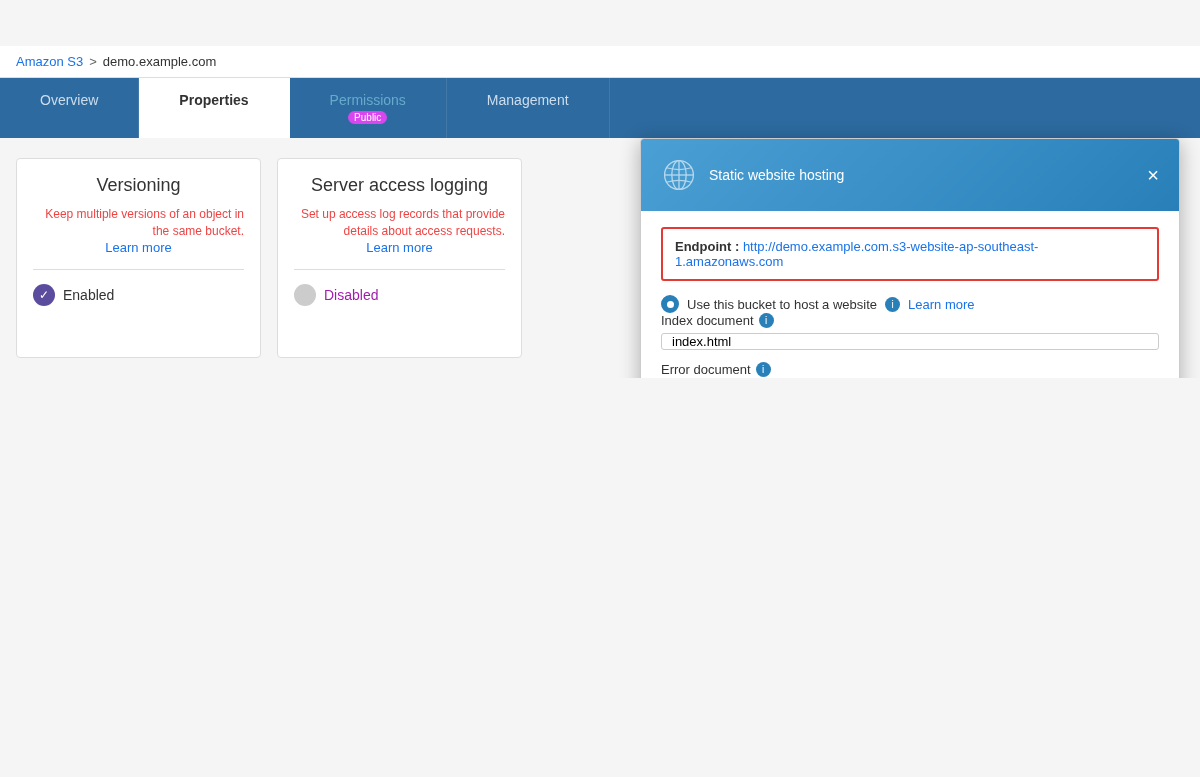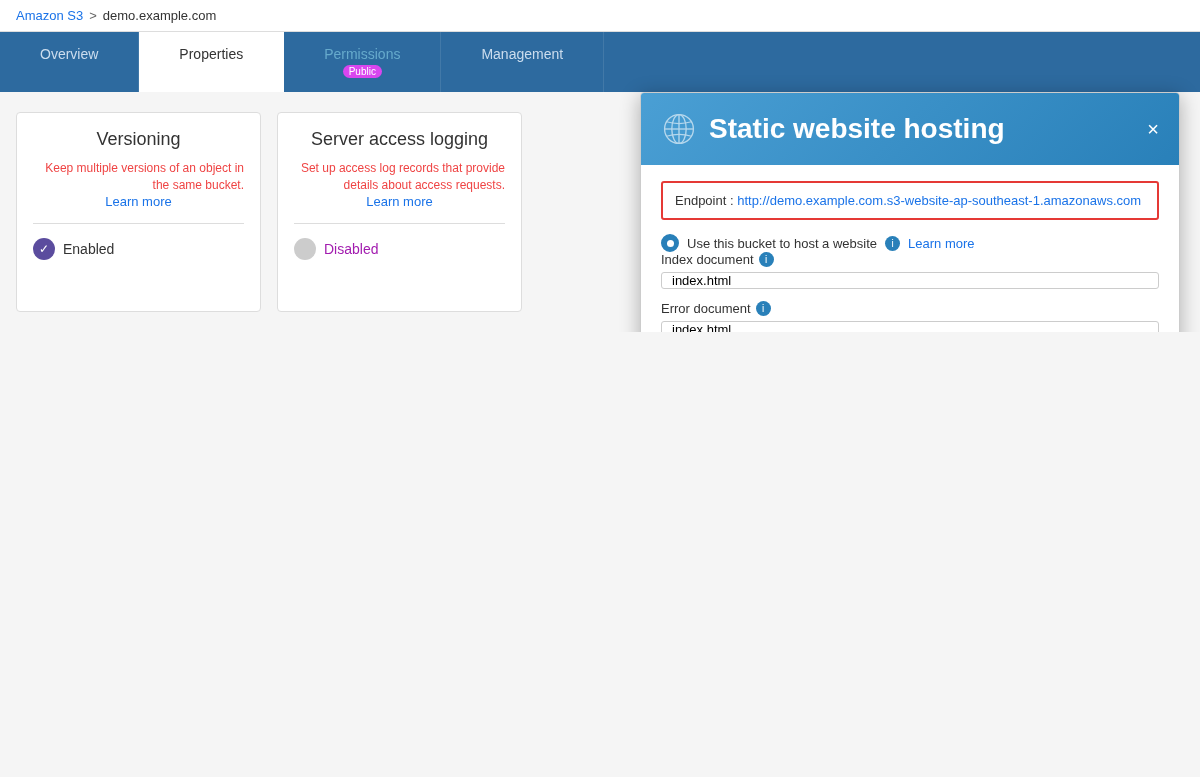--- a/index.html
+++ b/index.html
@@ -11,20 +11,21 @@
     }
 
     
     .breadcrumb {
       display: flex;
       align-items: center;
       padding: 8px 16px;
       background: #fff;
       border-bottom: 1px solid #ddd;
       font-size: 13px;
+      margin-top: 46px;
     }
     .breadcrumb-s3 { color: #1a73e8; cursor: pointer; }
     .breadcrumb-sep { margin: 0 6px; color: #666; }
     .breadcrumb-current { color: #333; }
 
     
     .tabs {
       display: flex;
       background: #2d6a9f;
     }
@@ -35,21 +36,21 @@
       font-size: 14px;
       position: relative;
       display: flex;
       flex-direction: column;
       align-items: center;
       border-right: 1px solid rgba(255,255,255,0.1);
     }
     .tab.active {
       background: #fff;
       color: #333;
-      font-weight: normal;
+      font-weight: bold;
     }
     .tab.permissions {
       color: #6ac;
     }
     .tab-badge {
       background: #d946ef;
       color: #fff;
       font-size: 10px;
       padding: 1px 6px;
       border-radius: 8px;
@@ -142,22 +143,22 @@
     }
     .modal-header {
       background: linear-gradient(135deg, #4a9fd4 0%, #2980b9 100%);
       color: white;
       padding: 18px 20px;
       display: flex;
       justify-content: space-between;
       align-items: center;
     }
     .modal-title {
-      font-size: 28px;
-      font-weight: bold;
+      font-size: 14px;
+      font-weight: normal;
     }
     .modal-close {
       cursor: pointer;
       font-size: 20px;
       color: white;
       background: none;
       border: none;
       line-height: 1;
     }
     .modal-body {
@@ -165,21 +166,21 @@
     }
 
     
     .endpoint-box {
       border: 2px solid #e53935;
       border-radius: 3px;
       padding: 10px 12px;
       margin-bottom: 14px;
       font-size: 13px;
     }
-    .endpoint-label { color: #333; }
+    .endpoint-label { color: #333; font-weight: bold; }
     .endpoint-link { color: #1a73e8; cursor: pointer; }
 
     
     .radio-row {
       display: flex;
       align-items: center;
       gap: 8px;
       margin-bottom: 0;
     }
     .radio-circle {

